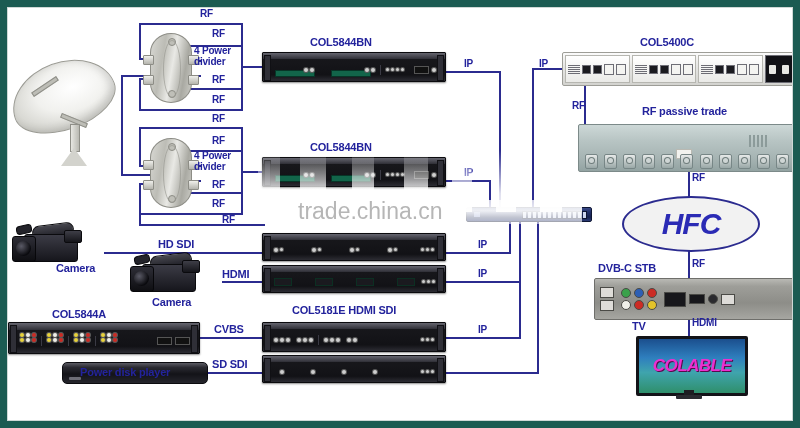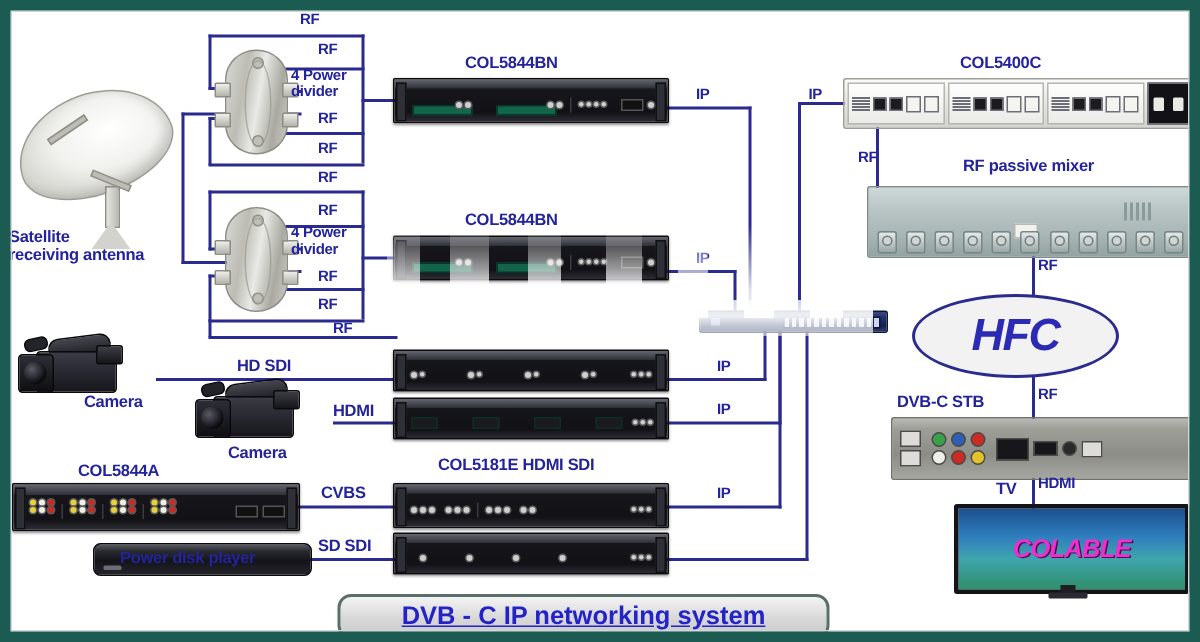--- a/index.html
+++ b/index.html
@@ -175,21 +175,21 @@
     background:linear-gradient(#b9b9b4 0%,#9e9e99 18%,#8d8d88 60%,#a6a6a1 100%);
     border:1px solid #6f6f6b;border-radius:2px;
     display:flex;align-items:center;gap:3px;padding:3px 5px;
   }
   .stb .rca{width:8px;height:8px;border-radius:50%;border:1px solid #4a4a46;}
   .stb .blk{width:20px;height:13px;background:#17171b;border:1px solid #4a4a46;}
   .stb .gry{width:12px;height:9px;background:#dedcd8;border:1px solid #4a4a46;}
   .stb .col{display:flex;flex-direction:column;gap:2px;}
 
   
-  .tv{position:absolute;z-index:20;padding-left:45px;}
+  .tv{position:absolute;z-index:20;}
   .tv-screen{
     position:absolute;left:0;top:0;width:100%;height:100%;
     background:linear-gradient(#1b4f8e 0%,#2f7fbe 35%,#3fa4ad 62%,#2f8f6b 100%);
     border:3px solid #131318;border-radius:2px;
     display:flex;align-items:center;justify-content:center;
     overflow:hidden;
   }
   .tv-screen span{
     color:#ec2fd0;font-weight:bold;font-style:italic;
     font-family:"Liberation Sans",sans-serif;
@@ -555,21 +555,21 @@
       <div class="mport"></div>
       <div class="mport"></div>
     </div>
   </div>
 
   <div class="switch" style="left:466px;top:207px;width:124px;height:13px;">
     <div class="sl"></div>
     <div class="sp"></div>
   </div>
 
-  <div class="hfc" style="left:608px;top:196px;width:134px;height:52px;">
+  <div class="hfc" style="left:622px;top:196px;width:134px;height:52px;">
     <span style="font-size:30px;">HFC</span>
   </div>
 
   <div class="stb" style="left:594px;top:278px;width:190px;height:34px;">
     <div class="col">
       <div class="gry"></div>
       <div class="gry"></div>
     </div>
     <div class="col" style="margin-left:4px;">
       <div class="rca" style="background:#3aa14b;"></div>
@@ -668,57 +668,55 @@
             <div class="bnc" style="background:#cc2b24;"></div>
           </div>
       </div>
       <div class="lcd" style="margin-left:auto;"></div>
       <div class="lcd"></div>
     </div>
   </div>
 
   <div class="hdp" style="left:62px;top:362px;width:144px;height:20px;"></div>
 
-  <div class="lbl" style="left:6px;top:152px;font-size:11px;white-space:pre;">Satellite
-receiving antenna</div>
 
   <div class="lbl" style="left:200px;top:8px;font-size:10px;">RF</div>
   <div class="lbl" style="left:212px;top:28px;font-size:10px;">RF</div>
   <div class="lbl" style="left:194px;top:45px;font-size:10px;white-space:pre;">4 Power
 divider</div>
   <div class="lbl" style="left:212px;top:74px;font-size:10px;">RF</div>
   <div class="lbl" style="left:212px;top:94px;font-size:10px;">RF</div>
 
   <div class="lbl" style="left:212px;top:113px;font-size:10px;">RF</div>
   <div class="lbl" style="left:212px;top:135px;font-size:10px;">RF</div>
   <div class="lbl" style="left:194px;top:150px;font-size:10px;white-space:pre;">4 Power
 divider</div>
   <div class="lbl" style="left:212px;top:179px;font-size:10px;">RF</div>
   <div class="lbl" style="left:212px;top:198px;font-size:10px;">RF</div>
 
   <div class="lbl" style="left:310px;top:36px;font-size:11px;">COL5844BN</div>
   <div class="lbl" style="left:310px;top:141px;font-size:11px;">COL5844BN</div>
   <div class="lbl" style="left:640px;top:36px;font-size:11px;">COL5400C</div>
-  <div class="lbl" style="left:642px;top:105px;font-size:11px;">RF passive mixer</div>
+  <div class="lbl" style="left:642px;top:105px;font-size:11px;">RF passive trade</div>
 
   <div class="lbl" style="left:464px;top:58px;font-size:10px;">IP</div>
   <div class="lbl" style="left:464px;top:167px;font-size:10px;">IP</div>
   <div class="lbl" style="left:539px;top:58px;font-size:10px;">IP</div>
   <div class="lbl" style="left:478px;top:239px;font-size:10px;">IP</div>
   <div class="lbl" style="left:478px;top:268px;font-size:10px;">IP</div>
   <div class="lbl" style="left:478px;top:324px;font-size:10px;">IP</div>
   <div class="lbl" style="left:478px;top:359px;font-size:10px;"></div>
 
   <div class="lbl" style="left:572px;top:100px;font-size:10px;">RF</div>
   <div class="lbl" style="left:692px;top:172px;font-size:10px;">RF</div>
   <div class="lbl" style="left:692px;top:258px;font-size:10px;">RF</div>
   <div class="lbl" style="left:692px;top:317px;font-size:10px;">HDMI</div>
 
   <div class="lbl" style="left:598px;top:262px;font-size:11px;">DVB-C STB</div>
-  <div class="lbl" style="left:632px;top:320px;font-size:11px;margin-left:32px;">TV</div>
+  <div class="lbl" style="left:632px;top:320px;font-size:11px;">TV</div>
 
   <div class="lbl" style="left:222px;top:214px;font-size:10px;">RF</div>
   <div class="lbl" style="left:158px;top:238px;font-size:11px;">HD SDI</div>
   <div class="lbl" style="left:222px;top:268px;font-size:11px;">HDMI</div>
   <div class="lbl" style="left:214px;top:323px;font-size:11px;">CVBS</div>
   <div class="lbl" style="left:212px;top:358px;font-size:11px;">SD SDI</div>
 
   <div class="lbl" style="left:56px;top:262px;font-size:11px;">Camera</div>
   <div class="lbl" style="left:152px;top:296px;font-size:11px;">Camera</div>
   <div class="lbl" style="left:52px;top:308px;font-size:11px;">COL5844A</div>
@@ -726,20 +724,18 @@
   <div class="lbl" style="left:292px;top:304px;font-size:11px;">COL5181E HDMI SDI</div>
 
   <div class="wm-streak" style="left:258px;top:150px;width:22px;height:62px;"></div>
   <div class="wm-streak" style="left:300px;top:150px;width:26px;height:62px;"></div>
   <div class="wm-streak" style="left:352px;top:150px;width:22px;height:62px;"></div>
   <div class="wm-streak" style="left:404px;top:150px;width:24px;height:62px;"></div>
   <div class="wm-streak" style="left:452px;top:150px;width:20px;height:62px;"></div>
   <div class="wm-streak" style="left:496px;top:150px;width:20px;height:62px;"></div>
   <div class="wm-streak" style="left:540px;top:150px;width:22px;height:62px;"></div>
   <div class="wm-band" style="left:252px;top:200px;width:330px;height:24px;"></div>
-
-  <div class="titlebar" style="left:225px;top:396px;width:324px;height:26px;">
-    <span style="font-size:17px;">DVB - C IP networking system</span>
-  </div>
+  <div class="watermark" style="left:298px;top:198px;">trade.china.cn</div>
+
 
   <div class="frame-inner"></div>
   <div class="frame"></div>
 </div>
 
 </body></html>

